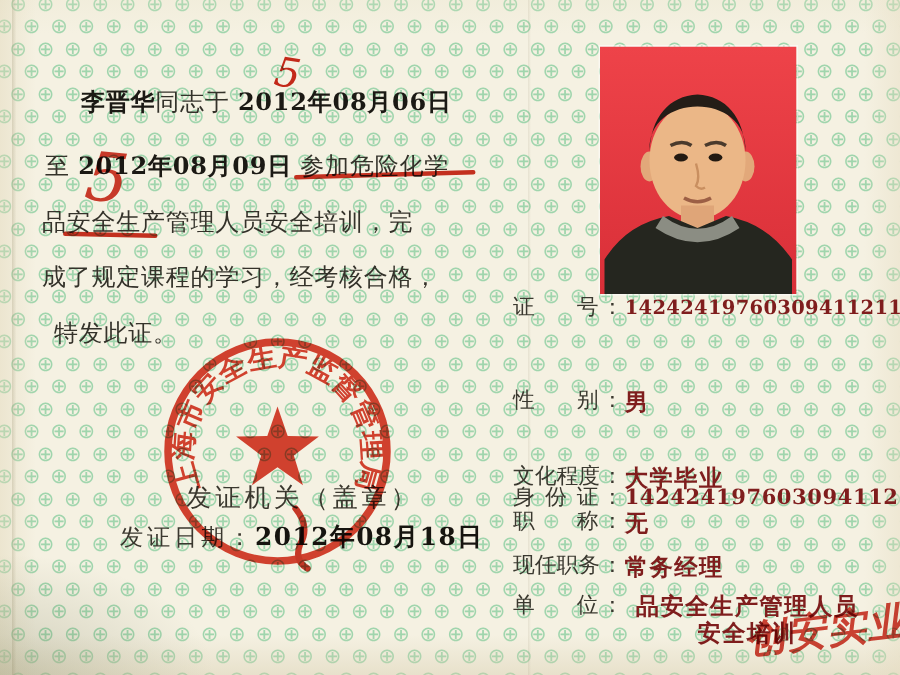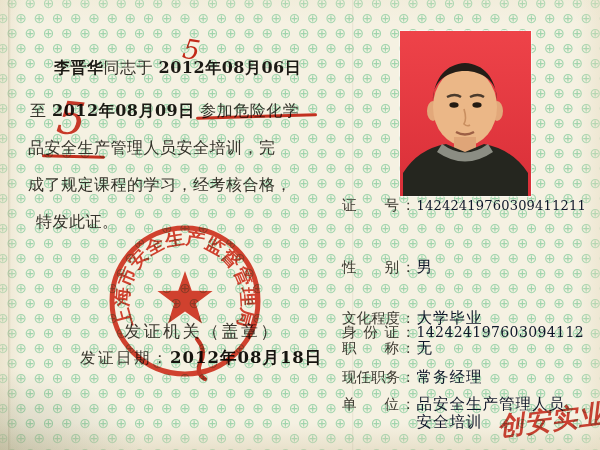--- a/index.html
+++ b/index.html
@@ -42,21 +42,21 @@
     position:absolute;left:80px;top:347px;z-index:3;
     font-size:15.5px;letter-spacing:2.5px;color:#3a372e;white-space:nowrap;
   }
   .dateval{font-weight:bold;color:#16140f;letter-spacing:1px;font-size:16.5px;}
 
   
   .fields{position:absolute;left:342px;top:0;width:258px;height:450px;z-index:3;}
   .frow{position:absolute;left:0;white-space:nowrap;font-size:14.5px;color:#3a382f;line-height:19px;}
   .flabel{display:inline-block;width:57px;text-align:justify;text-align-last:justify;vertical-align:top;}
   .fcolon{margin:0 1px 0 2px;vertical-align:top;}
-  .fval{font-weight:normal;color:#0f172a;letter-spacing:1px;font-size:15.5px;vertical-align:top;display:inline-block;}
+  .fval{font-weight:bold;color:#7f1d1d;letter-spacing:1px;font-size:15.5px;vertical-align:top;display:inline-block;text-align:center;}
   .frow.row-0 .fval{font-size:13px;letter-spacing:.2px;}
   .frow.row-3 .fval{font-size:14px;letter-spacing:.4px;}
   .frow.row-7 .fval{width:163px;white-space:normal;line-height:18px;}
 
   
   .photo{position:absolute;left:400px;top:31px;z-index:4;box-shadow:0 0 0 1px rgba(255,255,255,.5);}
 
   
   .stamp{position:absolute;left:97px;top:213px;z-index:5;mix-blend-mode:multiply;opacity:.92;}
 

